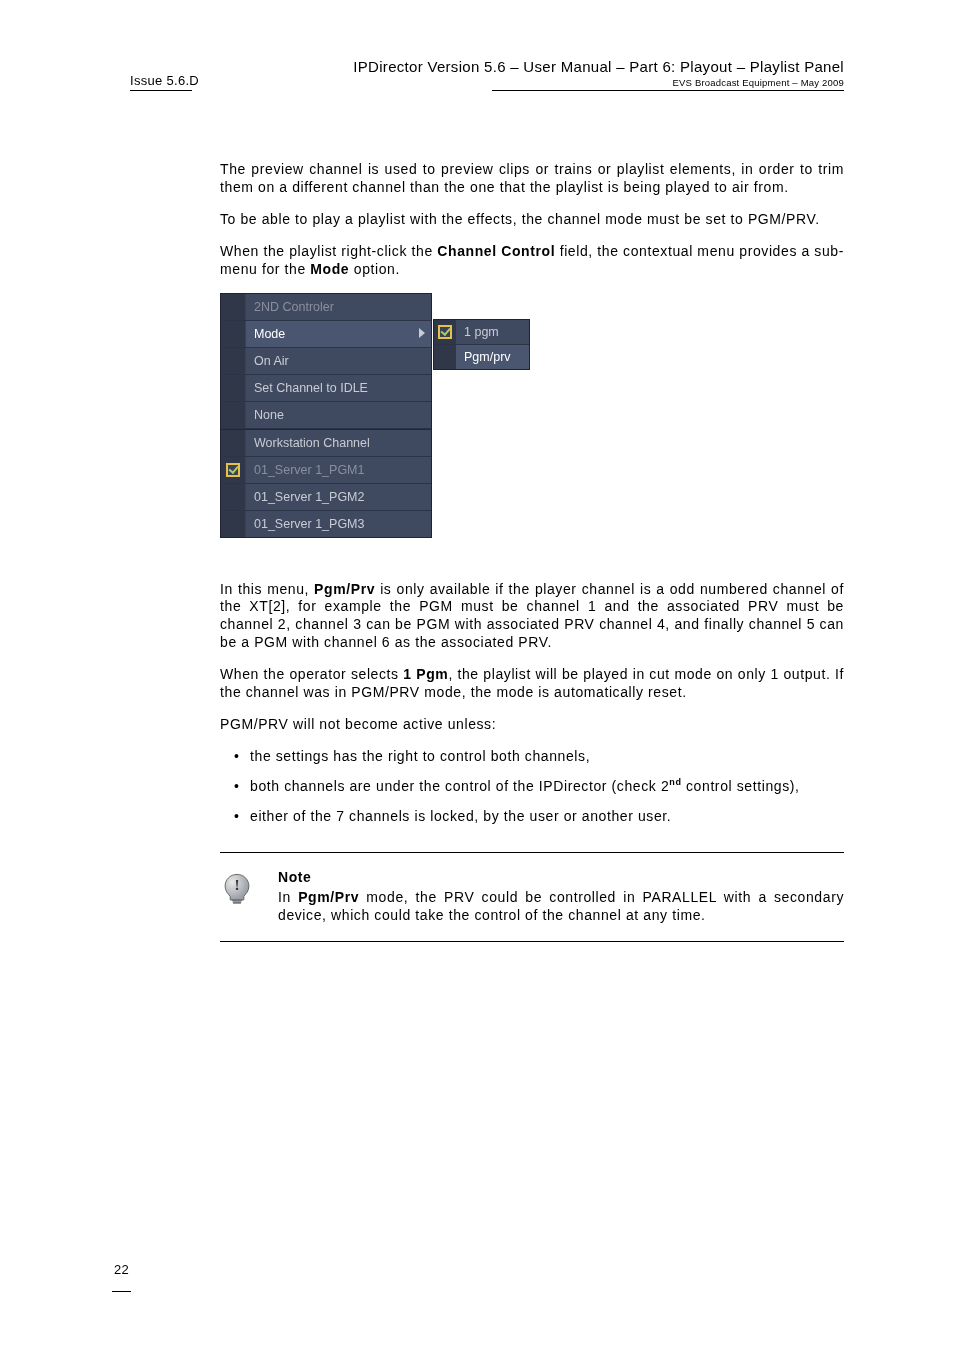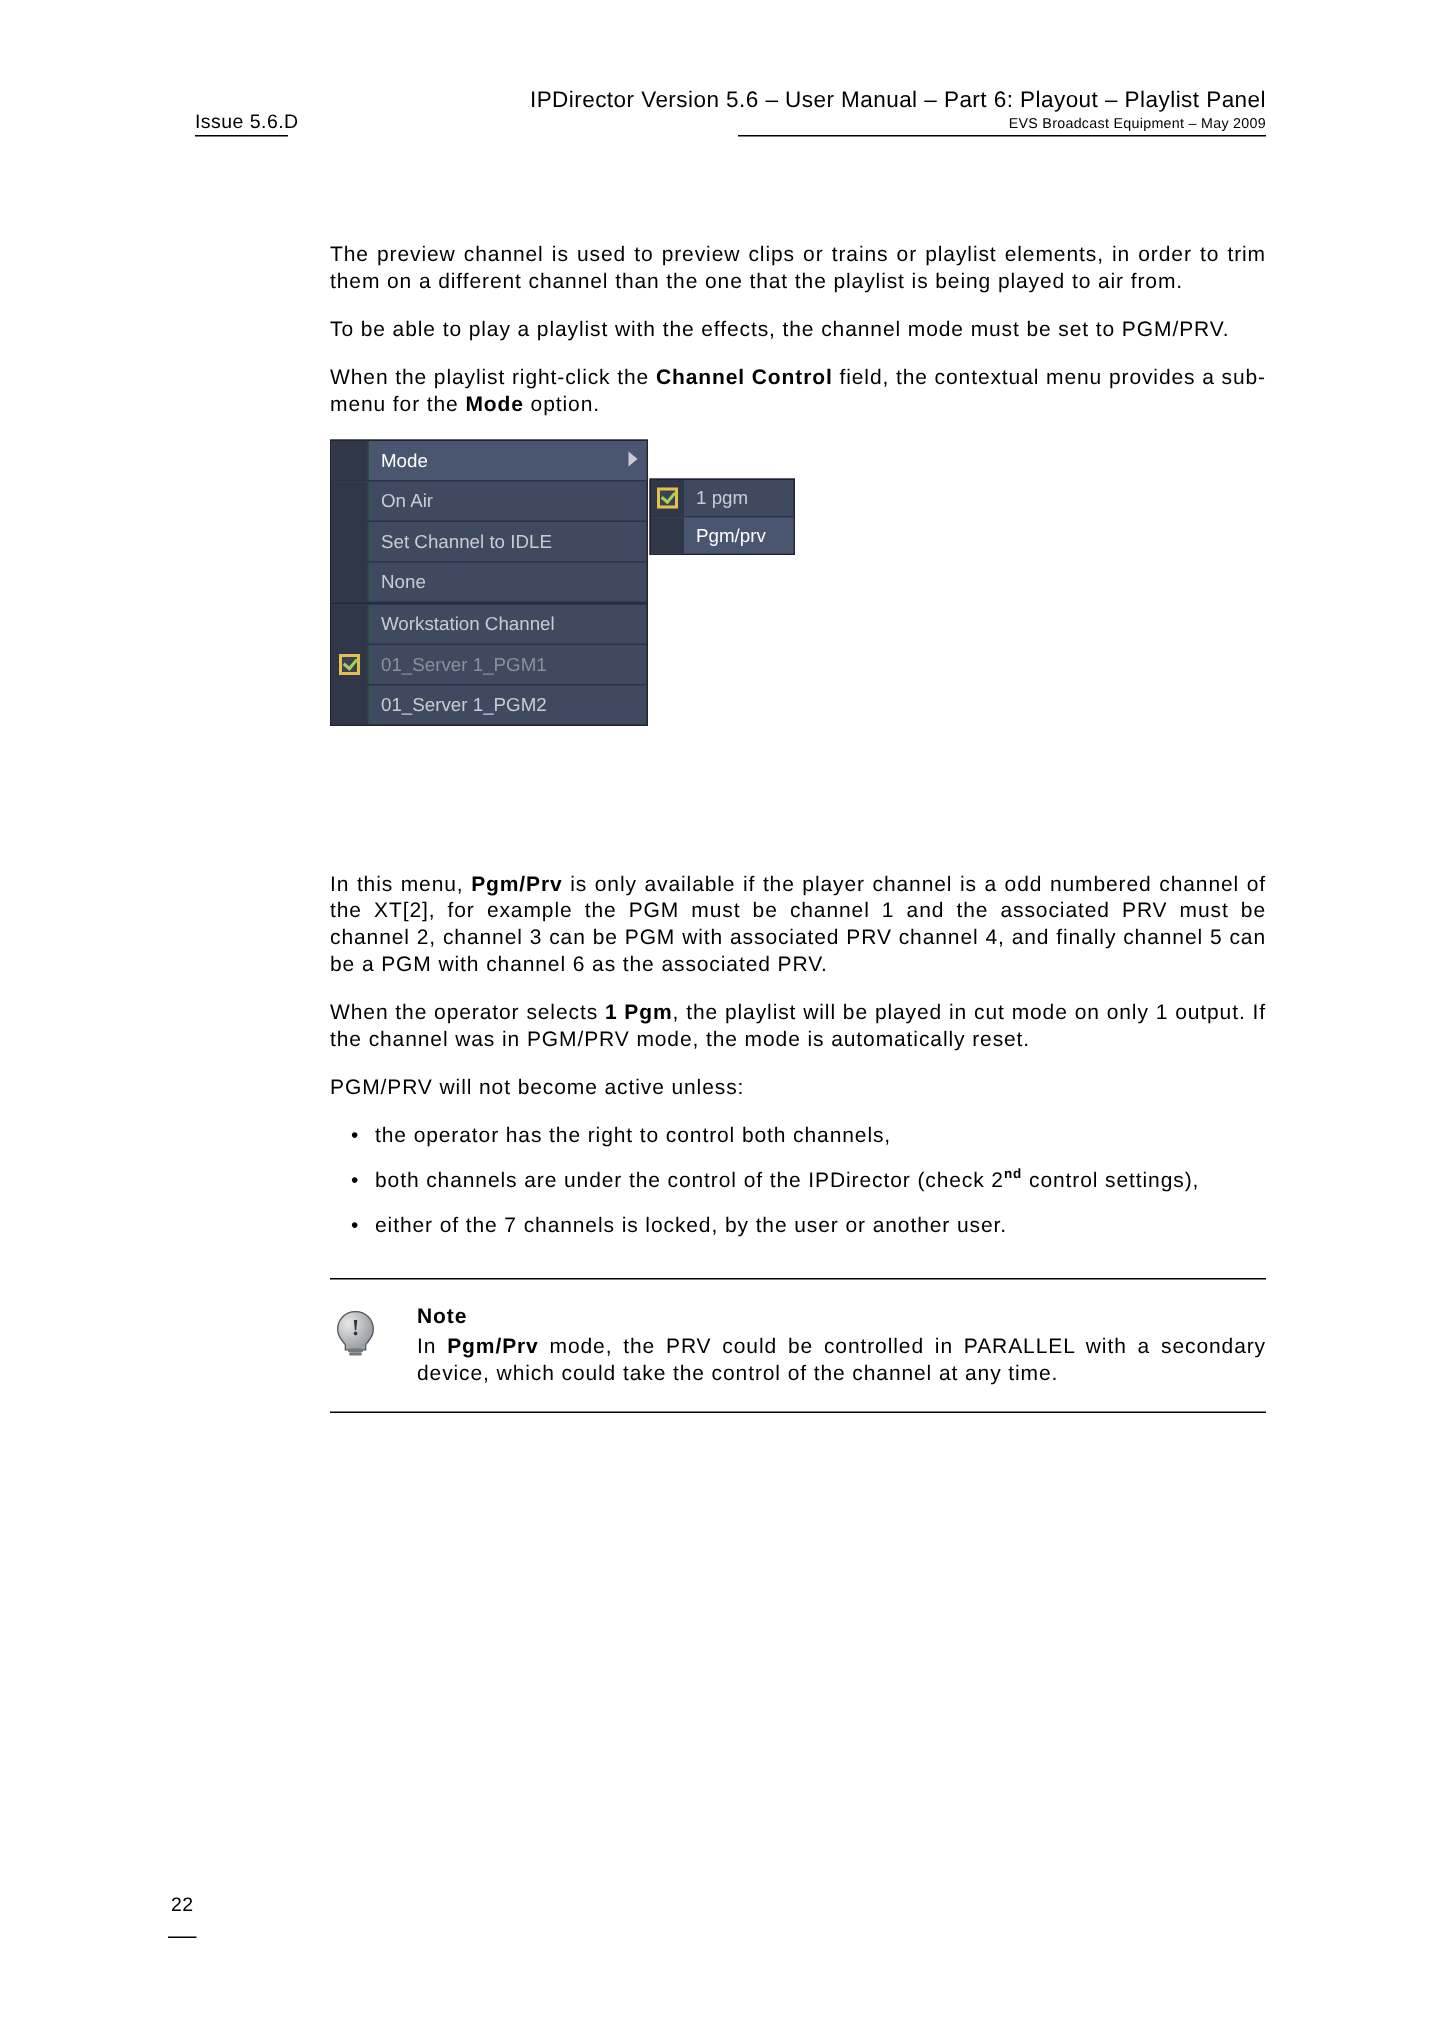--- a/index.html
+++ b/index.html
@@ -264,20 +264,24 @@
   <div class="content">
 
     <div class="p">The preview channel is used to preview clips or trains or playlist elements, in order to trim them on a different channel than the one that the playlist is being played to air from.</div>
     <div class="p">To be able to play a playlist with the effects, the channel mode must be set to PGM/PRV.</div>
     <div class="p">
       <span>When the playlist right-click the </span><span class="b">Channel Control</span><span> field, the contextual menu provides a sub-menu for the </span><span class="b">Mode</span><span> option.</span>
     </div>
 
     <div class="menu-wrap">
       <div class="menu-main">
+        <div class="row dimmed">
+          <div class="chkcol"></div>
+          <div class="txt">2ND Controler</div>
+        </div>
         <div class="row hover">
           <div class="chkcol"></div>
           <div class="txt">Mode</div>
           <div class="arrow"></div>
         </div>
         <div class="row">
           <div class="chkcol"></div>
           <div class="txt">On Air</div>
         </div>
         <div class="row">
@@ -294,20 +298,24 @@
         </div>
         <div class="row dimmed">
           <div class="chkcol">
               <div class="chkbox"></div>
             </div>
           <div class="txt">01_Server 1_PGM1</div>
         </div>
         <div class="row">
           <div class="chkcol"></div>
           <div class="txt">01_Server 1_PGM2</div>
+        </div>
+        <div class="row">
+          <div class="chkcol"></div>
+          <div class="txt">01_Server 1_PGM3</div>
         </div>
       </div>
 
       <div class="menu-sub">
         <div class="srow">
           <div class="schk">
               <div class="sub-chk"></div>
             </div>
           <div class="stxt">1 pgm</div>
         </div>
@@ -320,21 +328,21 @@
 
     <div class="p">
       <span>In this menu, </span><span class="b">Pgm/Prv</span><span> is only available if the player channel is a odd numbered channel of the XT[2], for example the PGM must be channel 1 and the associated PRV must be channel 2, channel 3 can be PGM with associated PRV channel 4, and finally channel 5 can be a PGM with channel 6 as the associated PRV.</span>
     </div>
     <div class="p">
       <span>When the operator selects </span><span class="b">1 Pgm</span><span>, the playlist will be played in cut mode on only 1 output. If the channel was in PGM/PRV mode, the mode is automatically reset.</span>
     </div>
     <div class="p">PGM/PRV will not become active unless:</div>
 
     <ul class="bul">
-      <li>the operator has the right to control both channels,</li>
+      <li>the settings has the right to control both channels,</li>
       <li><span>both channels are under the control of the IPDirector (check 2<sup>nd</sup> control settings),</span></li>
       <li>either of the 7 channels is locked, by the user or another user.</li>
     </ul>
 
     <div class="note-hr"></div>
     <div class="note-row">
       <div class="note-icon">
         <svg viewBox="0 0 40 40">
           <defs>
             <radialGradient id="g" cx="30%" cy="30%" r="70%">

